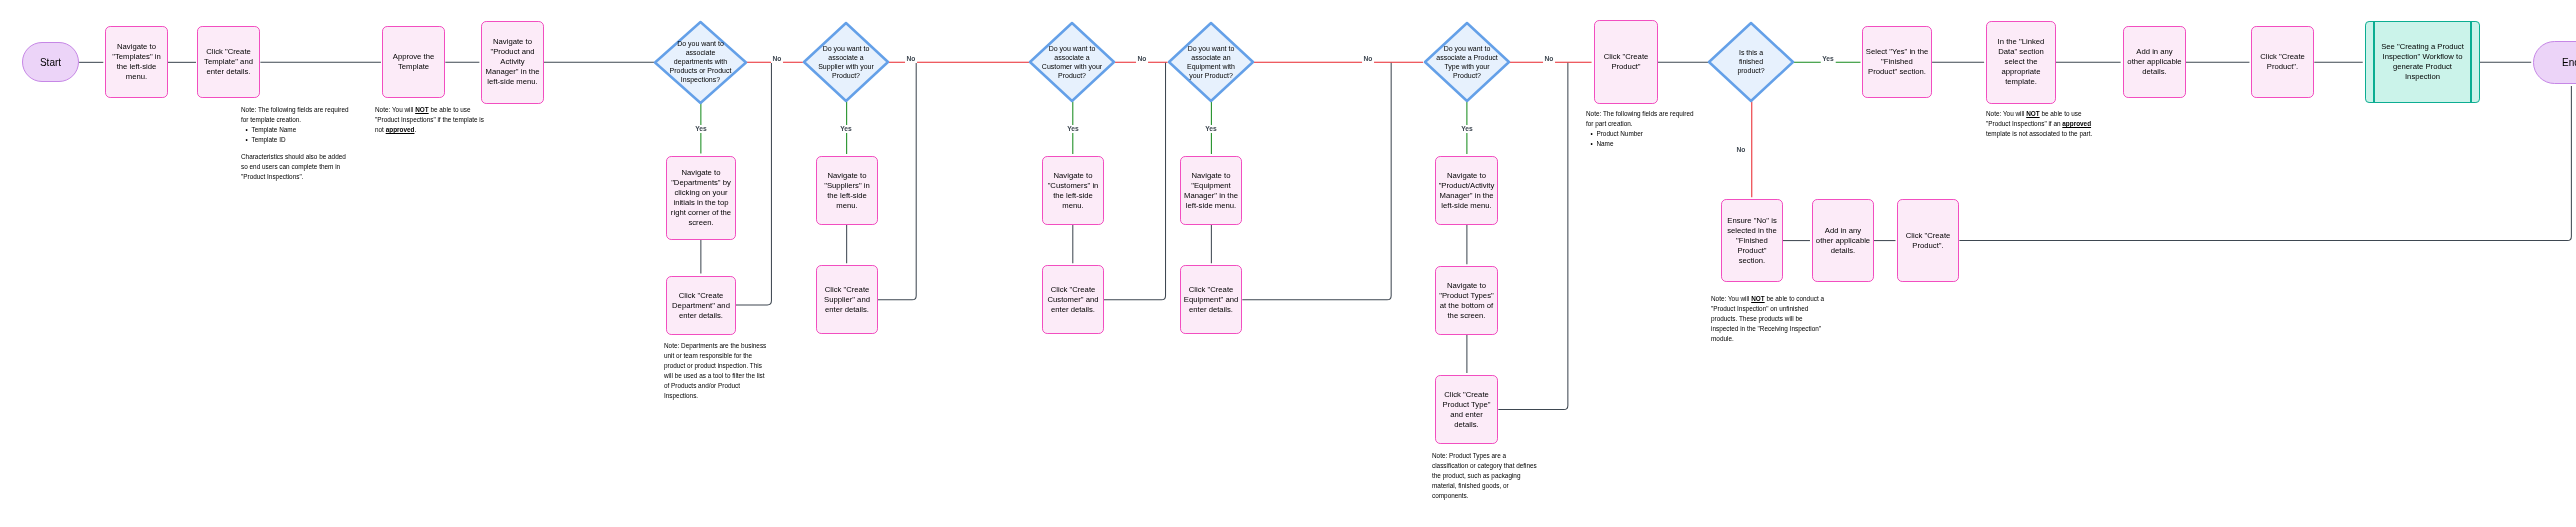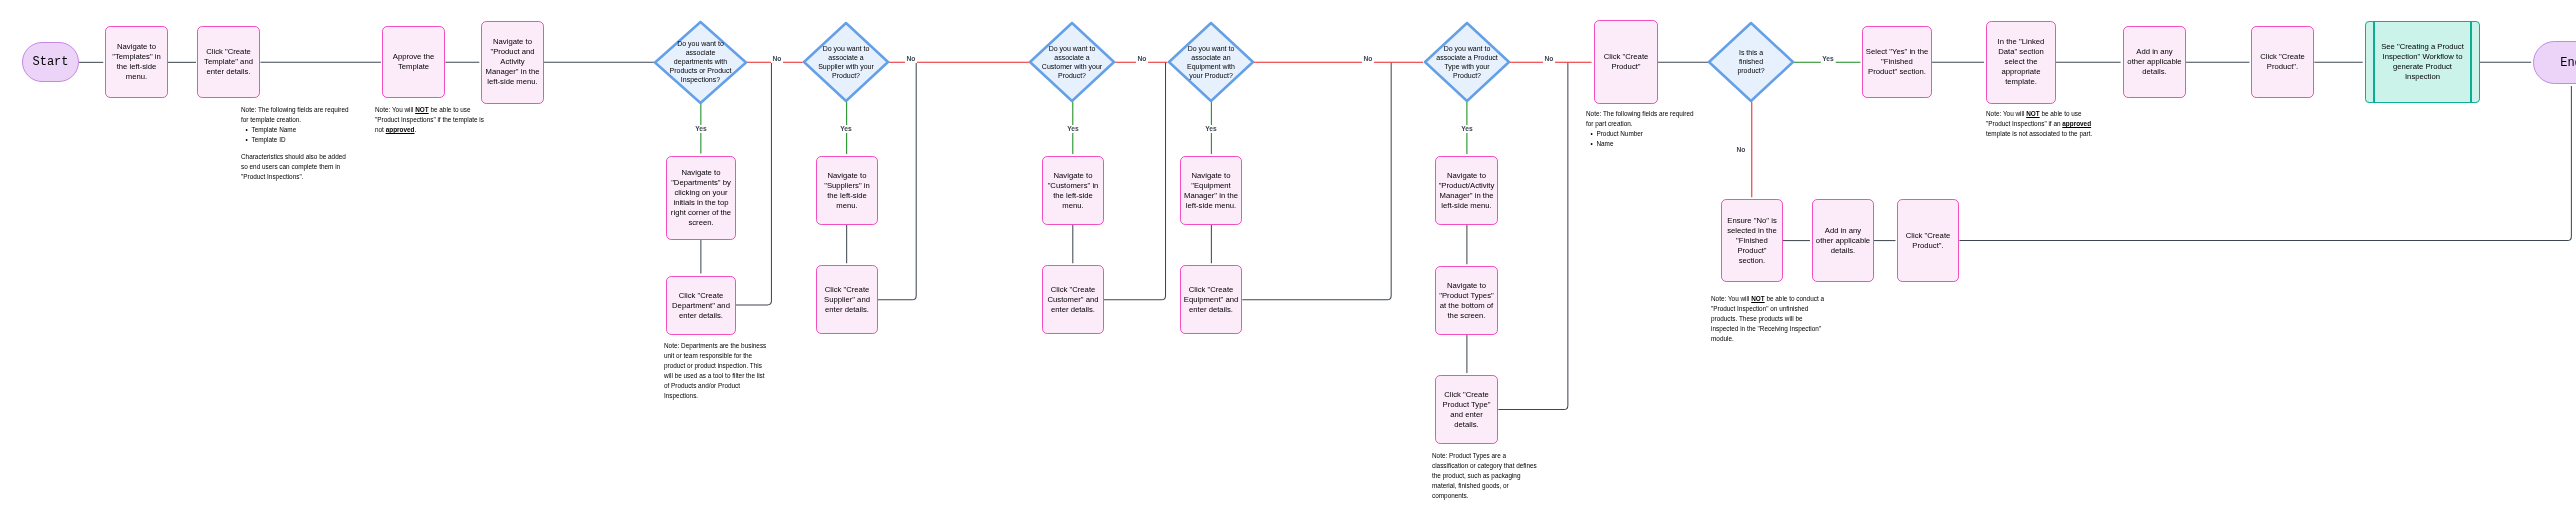--- a/index.html
+++ b/index.html
@@ -9,21 +9,21 @@
   svg.wires path{fill:none;stroke-width:2px;}
   .wG{stroke:var(--wire,#3E4751);}
   .wR{stroke:var(--wire-no,#E8262C);}
   .wY{stroke:var(--wire-yes,#148A1B);}
   .mkG{fill:var(--wire,#3E4751);}
   .mkR{fill:var(--wire-no,#E8262C);}
   .mkY{fill:var(--wire-yes,#148A1B);}
 
   .node{position:absolute;z-index:2;display:flex;align-items:center;justify-content:center;text-align:center;box-sizing:border-box;}
   .box{background:var(--process-fill,#FCEBF8);border:1.3px solid var(--process-border,#F24EC0);border-radius:5.2px;font-size:7.7px;line-height:1.3;padding:2.1px 2.6px;}
-  .terminal{background:var(--terminal-fill,#ECD4F8);border:1.5px solid var(--terminal-border,#C687E6);border-radius:21.6px;font-size:12px;font-family:Liberation Mono, monospace;}
+  .terminal{background:var(--terminal-fill,#ECD4F8);border:1.5px solid var(--terminal-border,#C687E6);border-radius:21.6px;font-size:10px;}
   .predef{background:var(--predefined-fill,#CBF3EA);border:1.5px solid var(--predefined-border,#0CAD92);border-radius:4.1px;font-size:7.7px;line-height:1.3;padding:2.1px 11.3px;}
   .predef::before,.predef::after{content:"";position:absolute;top:0;bottom:0;width:1.5px;background:var(--predefined-border,#0CAD92);}
   .predef::before{left:7.2px;}
   .predef::after{right:7.2px;}
 
   .diamond{position:absolute;z-index:2;}
   .diamond svg{position:absolute;left:0;top:0;width:100%;height:100%;overflow:visible;}
   .diamond polygon{fill:var(--decision-fill,#E7F1FD);stroke:var(--decision-border,#64A0E8);stroke-width:2.5px;stroke-linejoin:round;vector-effect:non-scaling-stroke;}
   .dtxt{position:absolute;left:50%;top:50%;transform:translate(-50%,-50%);width:63px;text-align:center;font-size:7px;line-height:1.3;z-index:3;}
 

